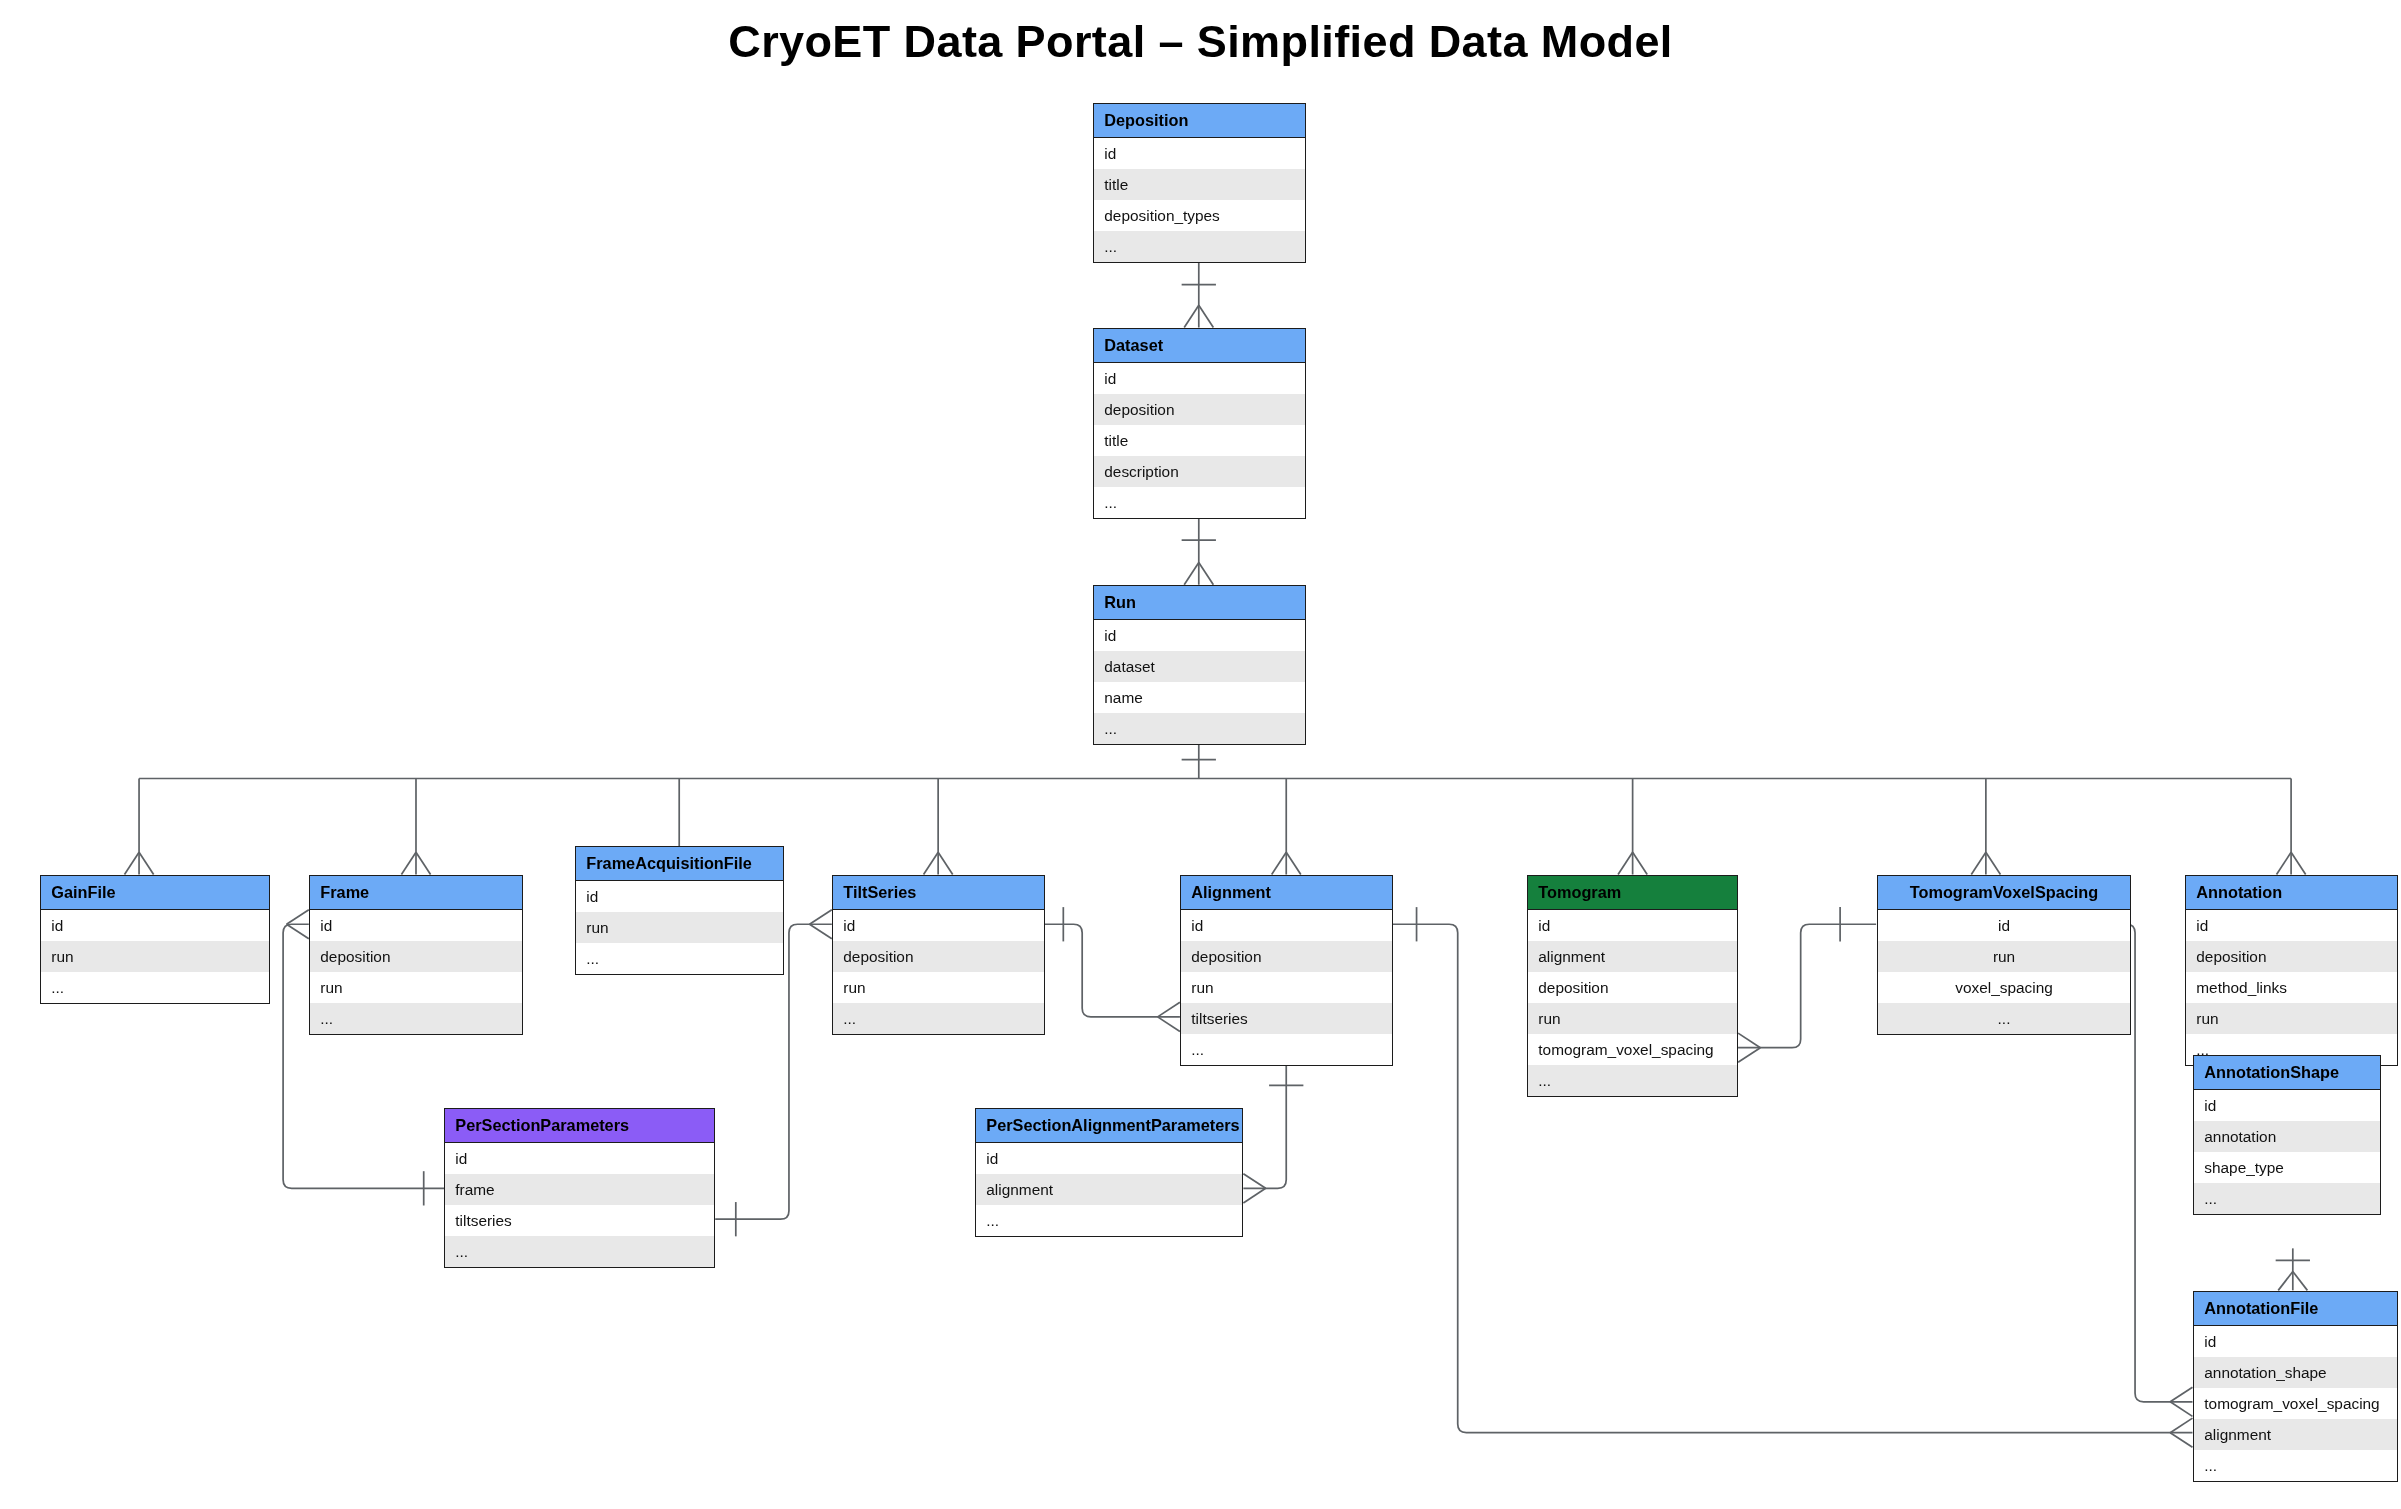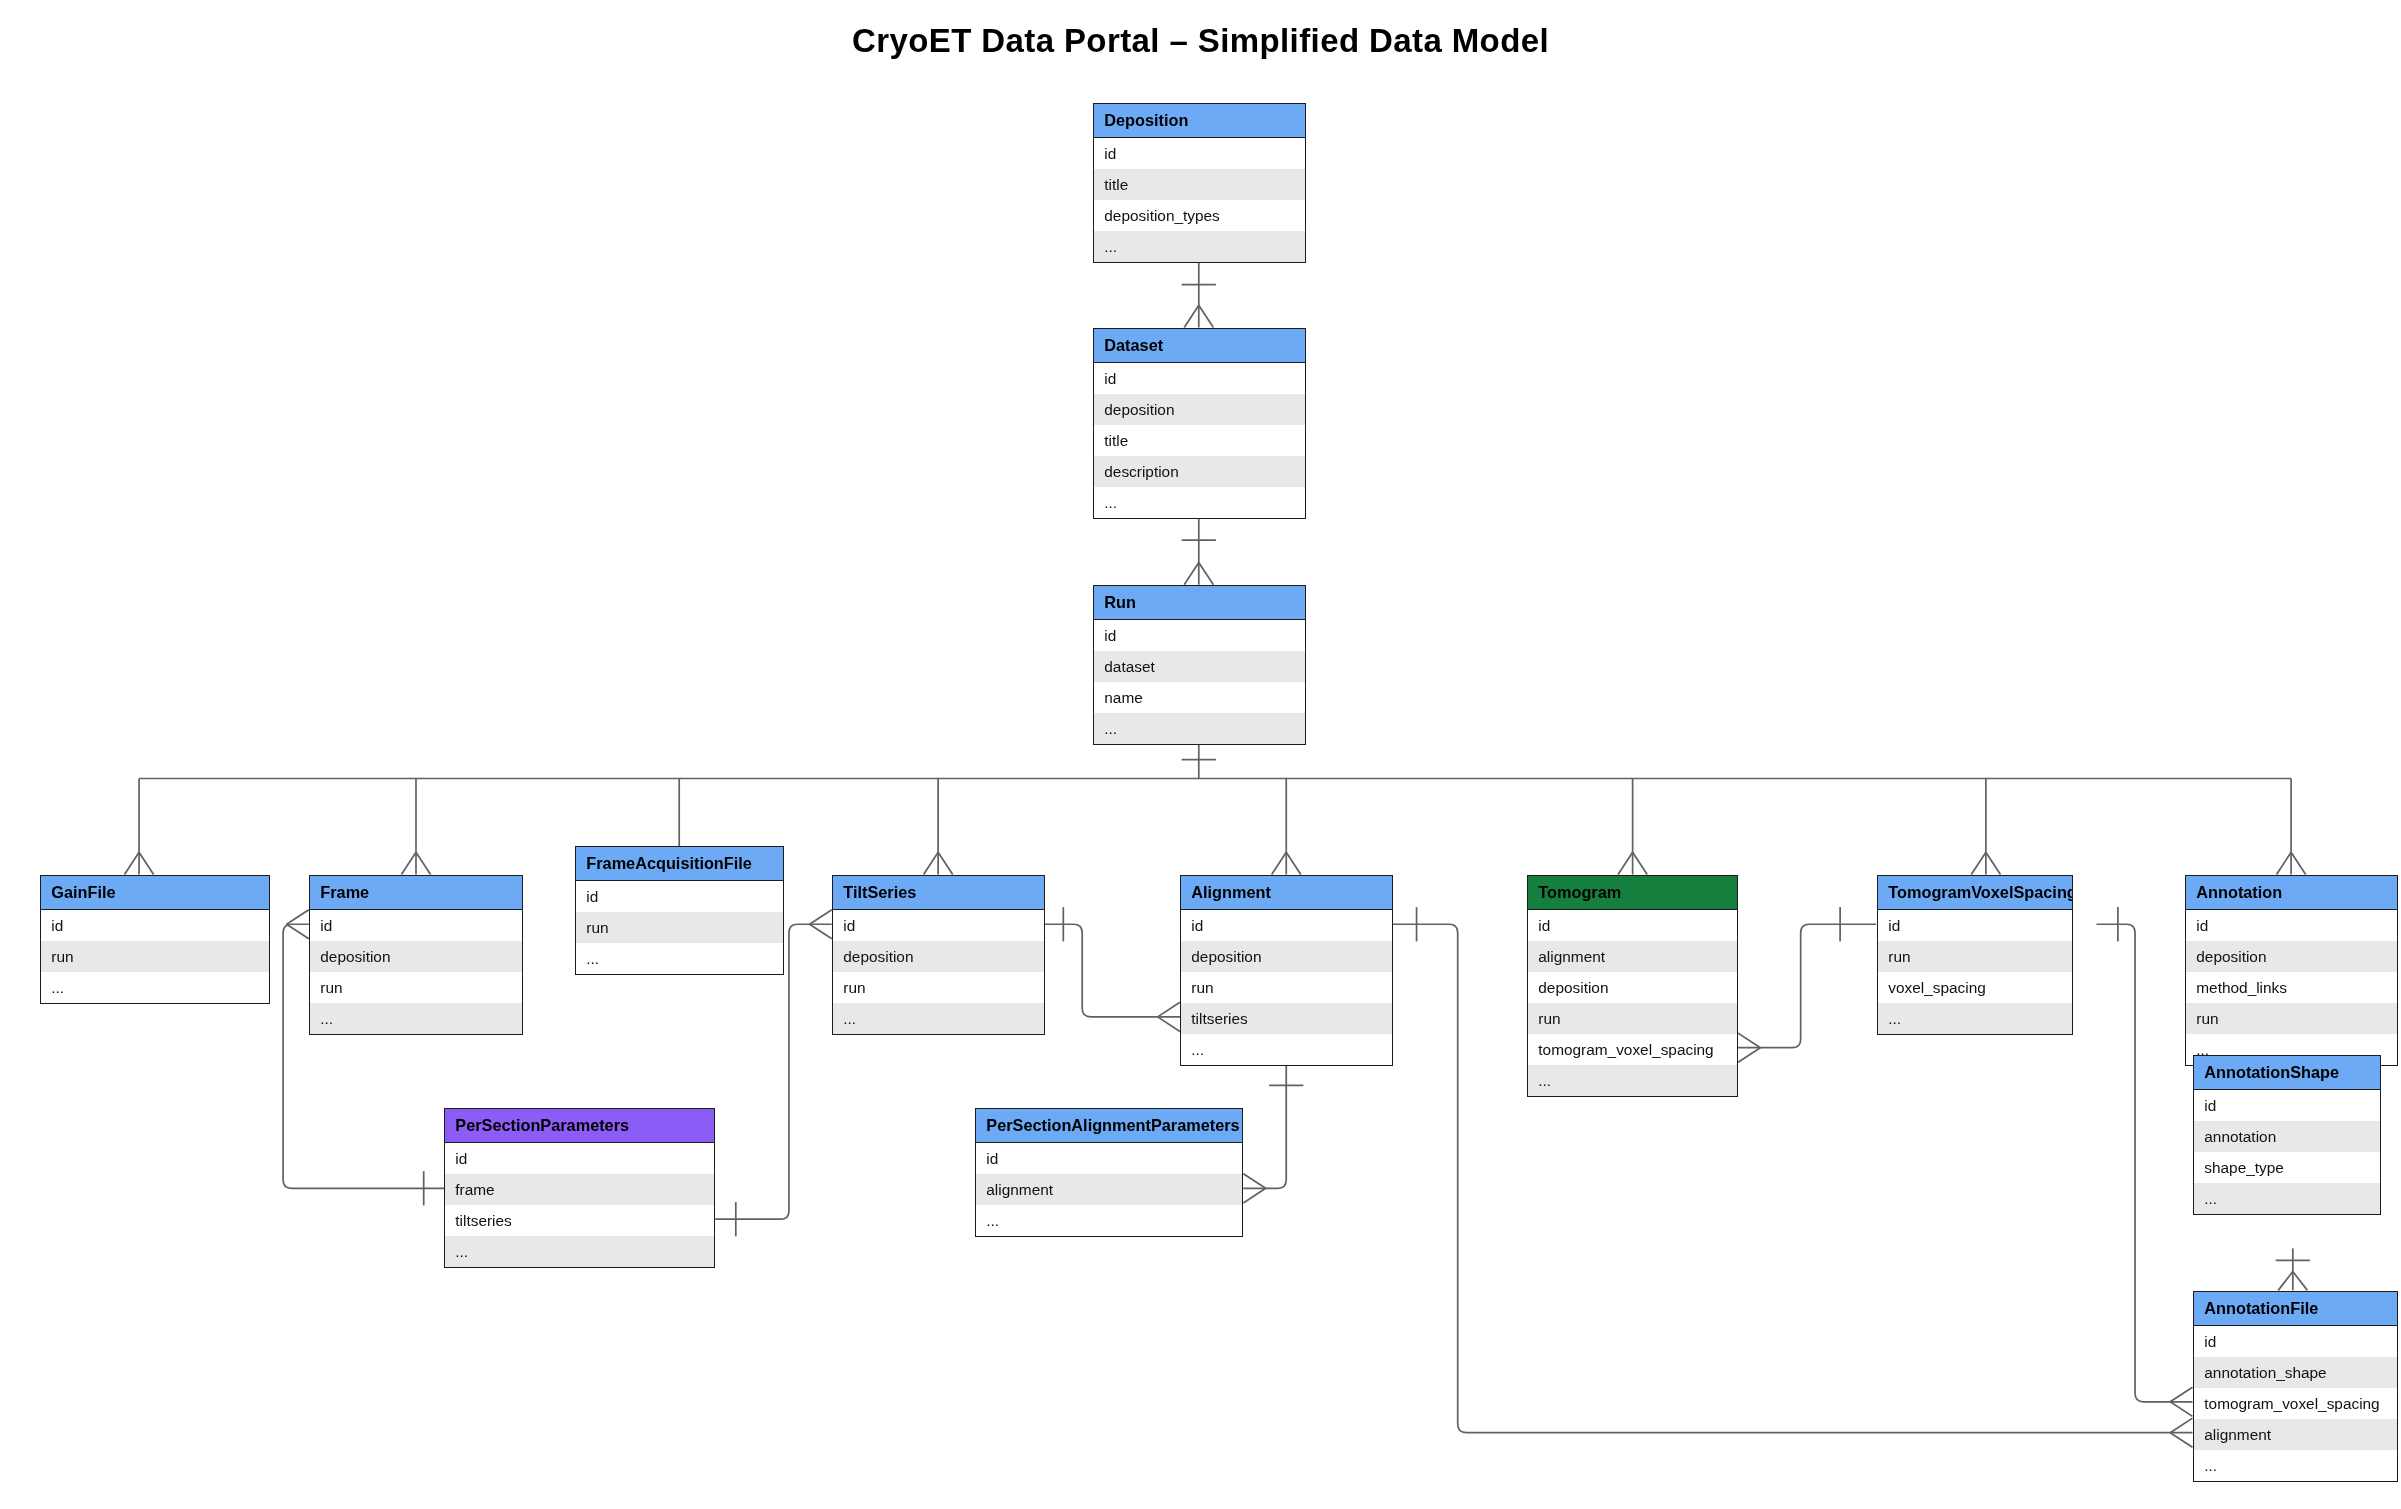--- a/index.html
+++ b/index.html
@@ -1,22 +1,22 @@
 <!DOCTYPE html>
 <html style="font-size:13.7px"><head>
 <meta charset="utf-8">
 <style>
   html,body{margin:0;padding:0;background:#ffffff;}
   .page{
     position:relative;width:2401px;height:1509px;background:#ffffff;
     font-family:"Liberation Sans",sans-serif;overflow:hidden;
   }
   .title{
-    position:absolute;top:22px;left:0;width:2401px;margin:0;
-    text-align:center;font-size:33px;font-weight:bold;color:#000;
+    position:absolute;top:16px;left:0;width:2401px;margin:0;
+    text-align:center;font-size:45px;font-weight:bold;color:#000;
     letter-spacing:0.4px;
   }
   #wires{position:absolute;left:0;top:0;width:2401px;height:1509px;}
   #nodes{position:absolute;left:0;top:0;width:2401px;height:1509px;}
   .entity{
     position:absolute;background:#ffffff;border:1.7px solid #1c1c1c;
     box-sizing:border-box;
   }
   .entity-header{
     height:34px;line-height:33px;border-bottom:1.7px solid #1c1c1c;
@@ -167,21 +167,21 @@
       </div>
       <div class="entity" style="left: 1527px; top: 875px; width: 211px; border-color: rgb(28, 28, 28);">
         <div class="entity-header" style="background: #15803d; border-bottom-color: rgb(28, 28, 28);">Tomogram</div>
         <div class="entity-row">id</div>
         <div class="entity-row alt" style="background: rgb(232, 232, 232);">alignment</div>
         <div class="entity-row">deposition</div>
         <div class="entity-row alt" style="background: rgb(232, 232, 232);">run</div>
         <div class="entity-row">tomogram_voxel_spacing</div>
         <div class="entity-row alt" style="background: rgb(232, 232, 232);">...</div>
       </div>
-      <div class="entity" style="left: 1877px; top: 875px; width: 196px; border-color: rgb(28, 28, 28);">
+      <div class="entity" style="left: 1877px; top: 875px; width: 254px; border-color: rgb(28, 28, 28); text-align: center;">
         <div class="entity-header" style="background: rgb(108, 170, 246); border-bottom-color: rgb(28, 28, 28);">TomogramVoxelSpacing</div>
         <div class="entity-row">id</div>
         <div class="entity-row alt" style="background: rgb(232, 232, 232);">run</div>
         <div class="entity-row">voxel_spacing</div>
         <div class="entity-row alt" style="background: rgb(232, 232, 232);">...</div>
       </div>
       <div class="entity" style="left: 2185px; top: 875px; width: 213px; border-color: rgb(28, 28, 28);">
         <div class="entity-header" style="background: rgb(108, 170, 246); border-bottom-color: rgb(28, 28, 28);">Annotation</div>
         <div class="entity-row">id</div>
         <div class="entity-row alt" style="background: rgb(232, 232, 232);">deposition</div>

